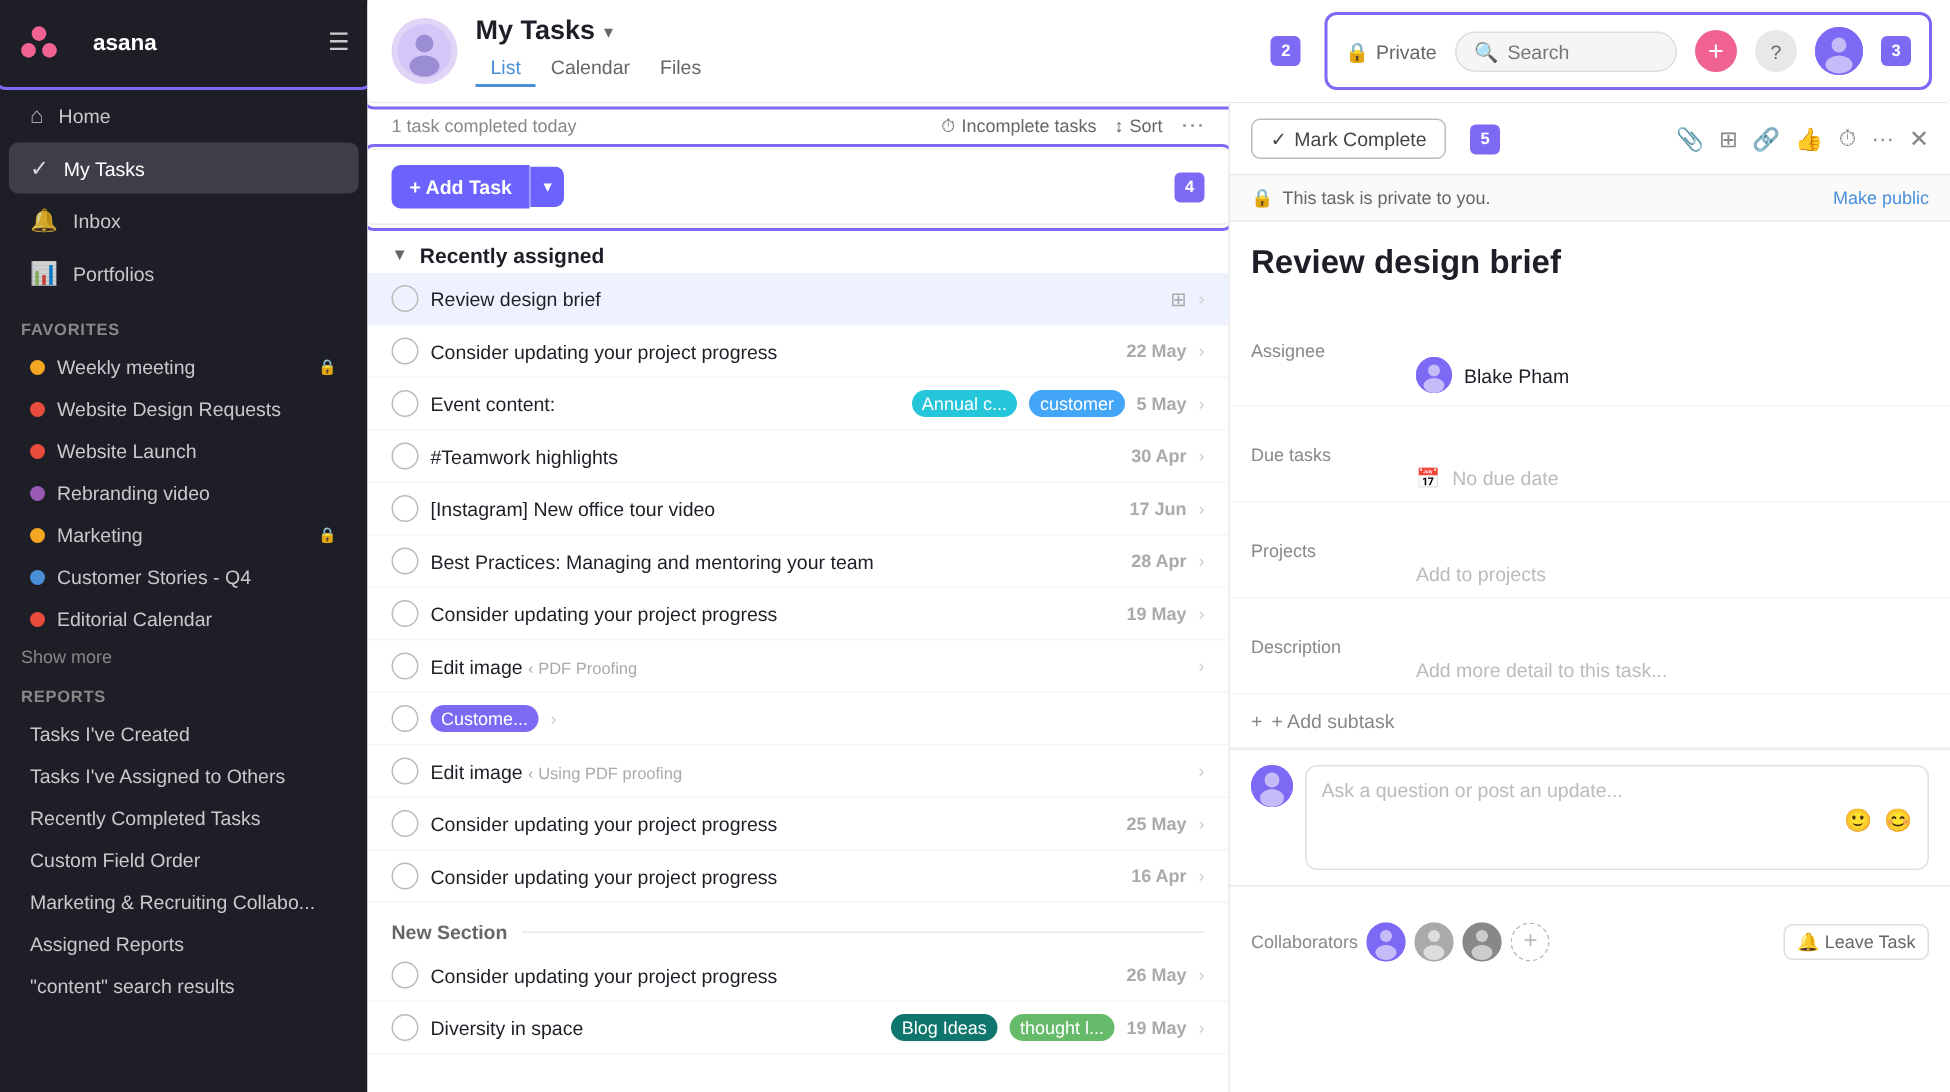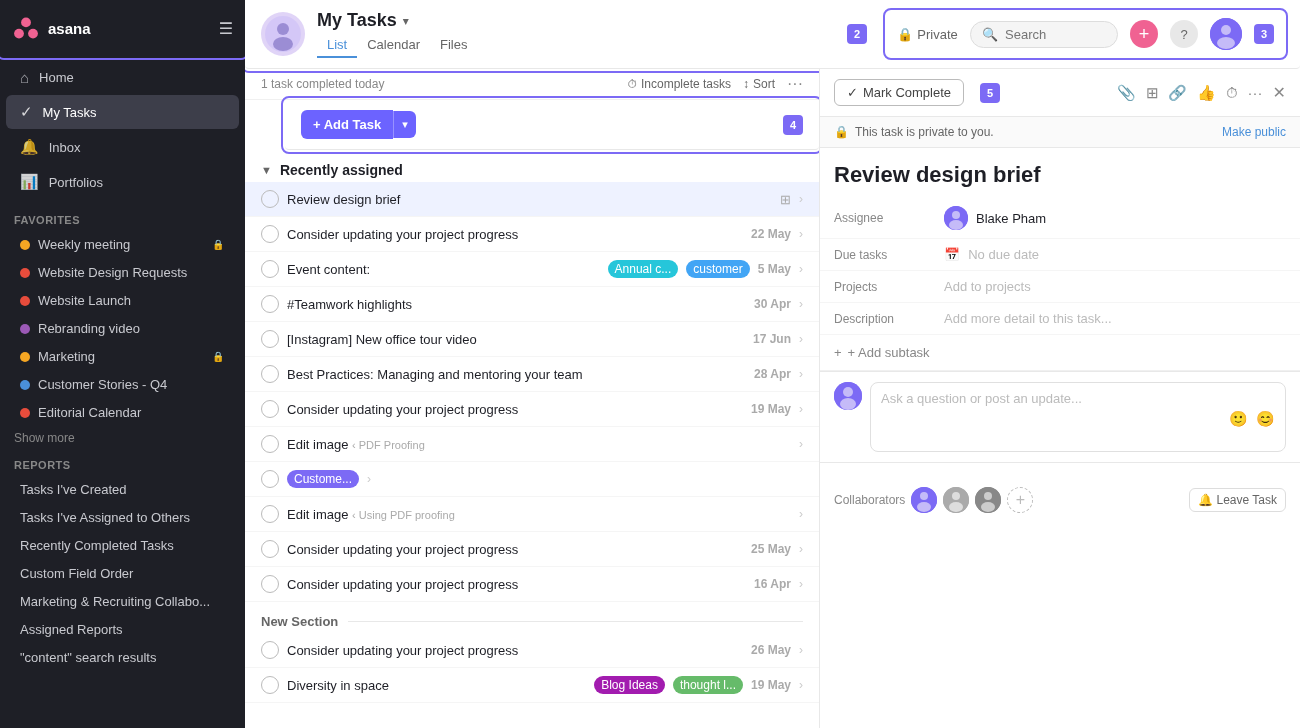--- a/index.html
+++ b/index.html
@@ -21,21 +21,21 @@
 
     .sidebar-header {
       display: flex;
       align-items: center;
       justify-content: space-between;
       padding: 14px 12px;
     }
     .asana-logo {
       display: flex;
       align-items: center;
-      gap: 8px;
+      gap: 22px;
     }
     .asana-logo-icon {
       width: 28px;
       height: 28px;
     }
     .asana-logo-text {
       color: #fff;
       font-size: 15px;
       font-weight: 600;
     }
@@ -237,21 +237,20 @@
     }
     .task-list-panel::-webkit-scrollbar { width: 4px; }
     .task-list-panel::-webkit-scrollbar-thumb { background: #ddd; }
 
     .task-list-toolbar {
       display: flex;
       align-items: center;
       justify-content: space-between;
       padding: 10px 16px;
       border-bottom: 1px solid #e8e8e8;
-      margin-left: 40px;
     }
     .status-bar {
       padding: 6px 16px;
       font-size: 12px;
       color: #888;
       display: flex;
       align-items: center;
       justify-content: space-between;
       border-bottom: 1px solid #f0f0f0;
     }
@@ -357,21 +356,21 @@
       padding: 2px 7px;
       border-radius: 10px;
       font-size: 12px;
       font-weight: 400;
       color: #fff;
       flex-shrink: 0;
     }
     .tag-teal { background: #26c6da; }
     .tag-blue { background: #42a5f5; }
     .tag-purple { background: #7c6af5; }
-    .tag-red { background: #a21caf; }
+    .tag-red { background: #0f766e; }
     .tag-green { background: #66bb6a; }
 
     .new-section-divider {
       display: flex;
       align-items: center;
       padding: 12px 16px 4px;
     }
     .new-section-label {
       font-size: 13px;
       font-weight: 600;
@@ -456,20 +455,21 @@
       font-size: 12px;
       color: #888;
       flex-shrink: 0;
     }
     .field-value {
       display: flex;
       align-items: center;
       gap: 8px;
       font-size: 13px;
       color: #1e1f26;
+      margin-top: 32px;
     }
     .field-value.placeholder { color: #bbb; }
     .assignee-avatar {
       width: 24px;
       height: 24px;
       border-radius: 50%;
       background: #7c6af5;
       display: flex;
       align-items: center;
       justify-content: center;

